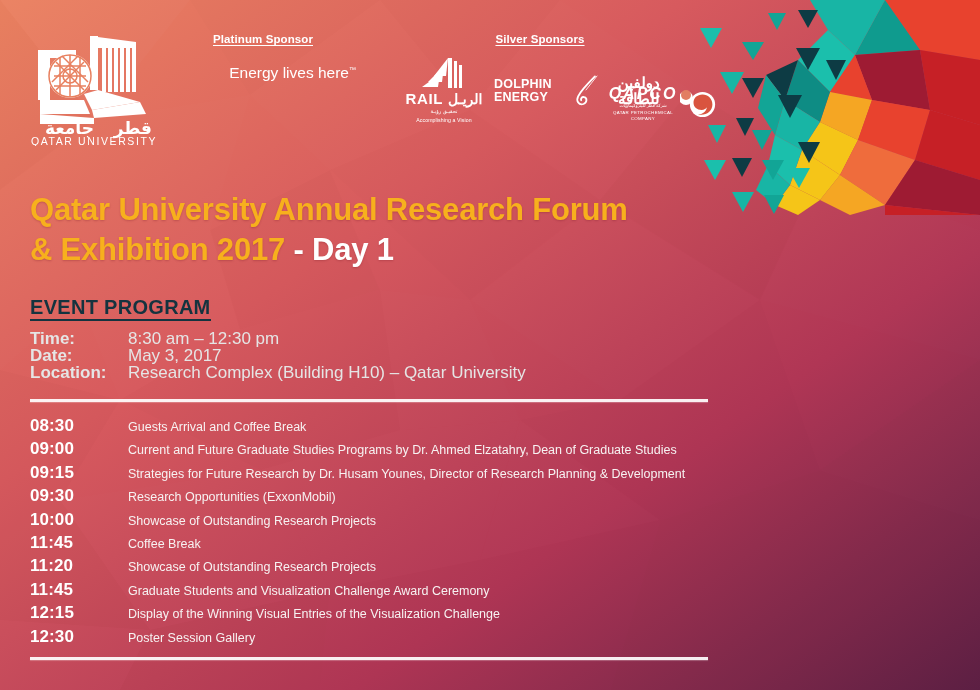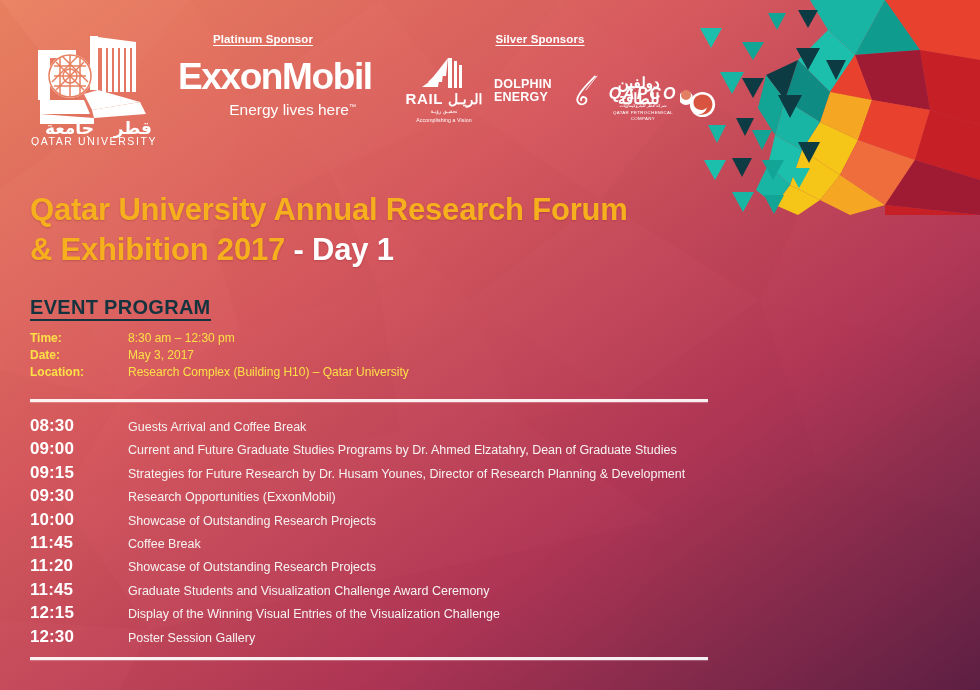--- a/index.html
+++ b/index.html
@@ -78,21 +78,21 @@
   .program-title {
     position:absolute; left:30px; top:296px;
     font-family:"Liberation Sans Narrow","Liberation Sans", sans-serif;
     font-weight:bold; font-size:20px; letter-spacing:.3px;
     color:#14333F;
     border-bottom:2px solid #14333F;
     padding-bottom:0;
   }
 
   .meta { position:absolute; left:30px; top:330px; width:660px; }
-  .meta-row { display:flex; font-size:12px; line-height:17px; color:#fde047; }
+  .meta-row { display:flex; font-size:17px; line-height:17px; color:#e5e5e5; }
   .meta-label { width:98px; font-weight:bold; flex:0 0 98px; }
   .meta-value { flex:1 1 auto; }
 
   
   .rule {
     position:absolute; left:30px; width:678px; height:3px;
     background:rgba(255,255,255,.92);
     box-shadow:0 1px 1px rgba(255,255,255,.25);
   }
   #rule-top    { top:399px; }
@@ -249,23 +249,20 @@
         <text x="66" y="106" text-anchor="end" fill="#ffffff" font-family="'DejaVu Sans', sans-serif" font-size="17" font-weight="bold">جامعة</text>
         <text x="124" y="106" text-anchor="end" fill="#ffffff" font-family="'DejaVu Sans', sans-serif" font-size="17" font-weight="bold">قطر</text>
         <text x="66" y="117" text-anchor="middle" fill="#ffffff" font-family="'Liberation Sans', sans-serif" font-size="10.5" letter-spacing="1.6">QATAR UNIVERSITY</text>
       </svg>
     </div>
 
     <div class="sponsor-group" id="platinum-group">
       <div class="sponsor-heading">Platinum Sponsor</div>
     </div>
     <div class="exxon-wrap">
-      <div class="exxon-word">
-        <span>E</span><span class="exxon-x1">x</span><span class="exxon-x2">x</span><span>onMobil</span>
-      </div>
       <div class="exxon-tag"><span>Energy lives here</span><span class="exxon-tm">™</span></div>
     </div>
 
     <div class="sponsor-group" id="silver-group">
       <div class="sponsor-heading">Silver Sponsors</div>
     </div>
 
     <div class="slogo" id="rail-logo">
       <svg viewBox="0 0 80 34" width="80" height="34" style="display:block">
         <g fill="#ffffff">

